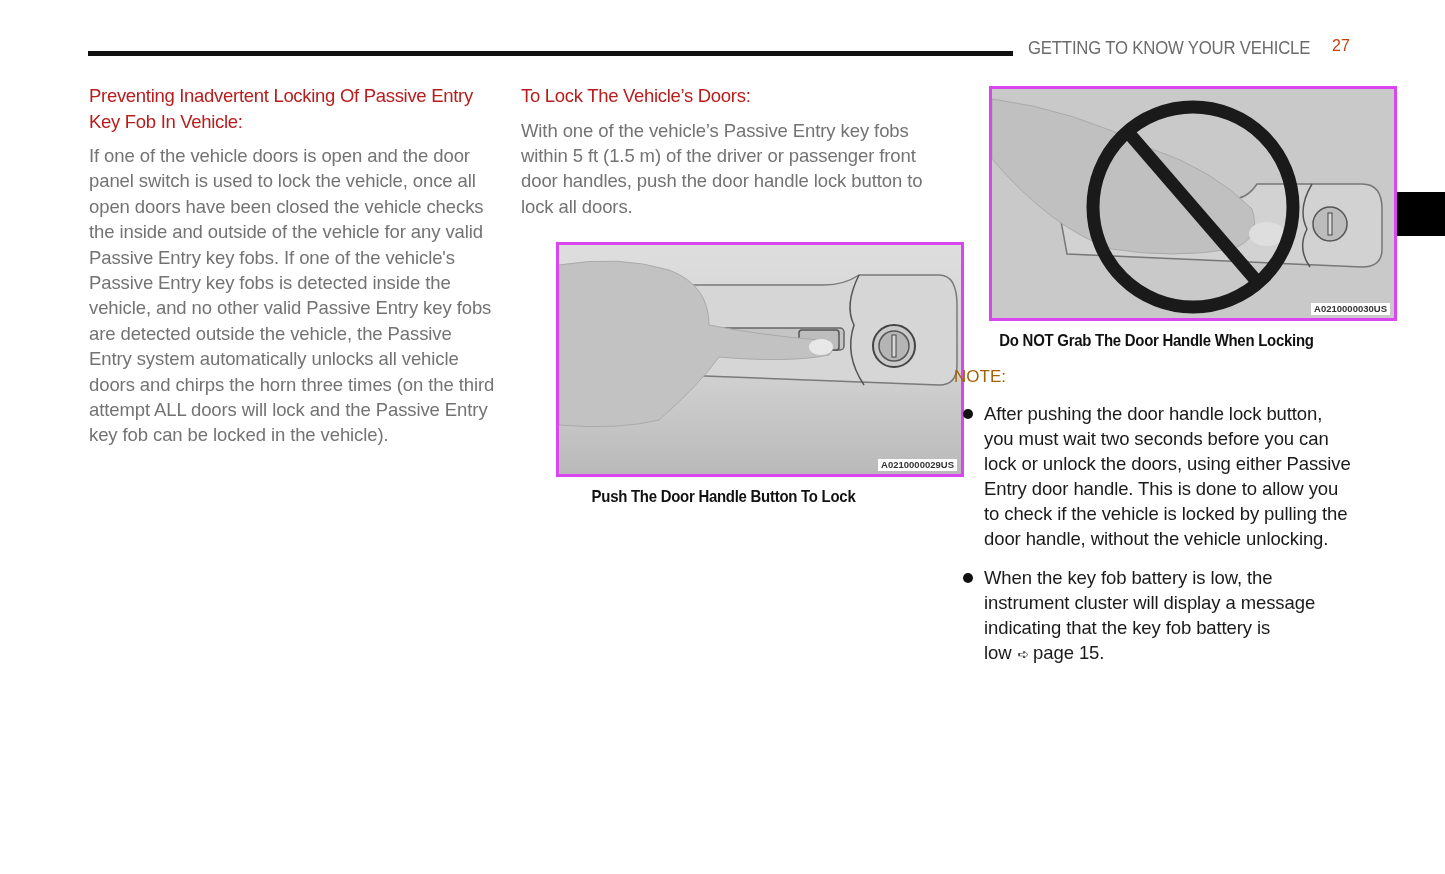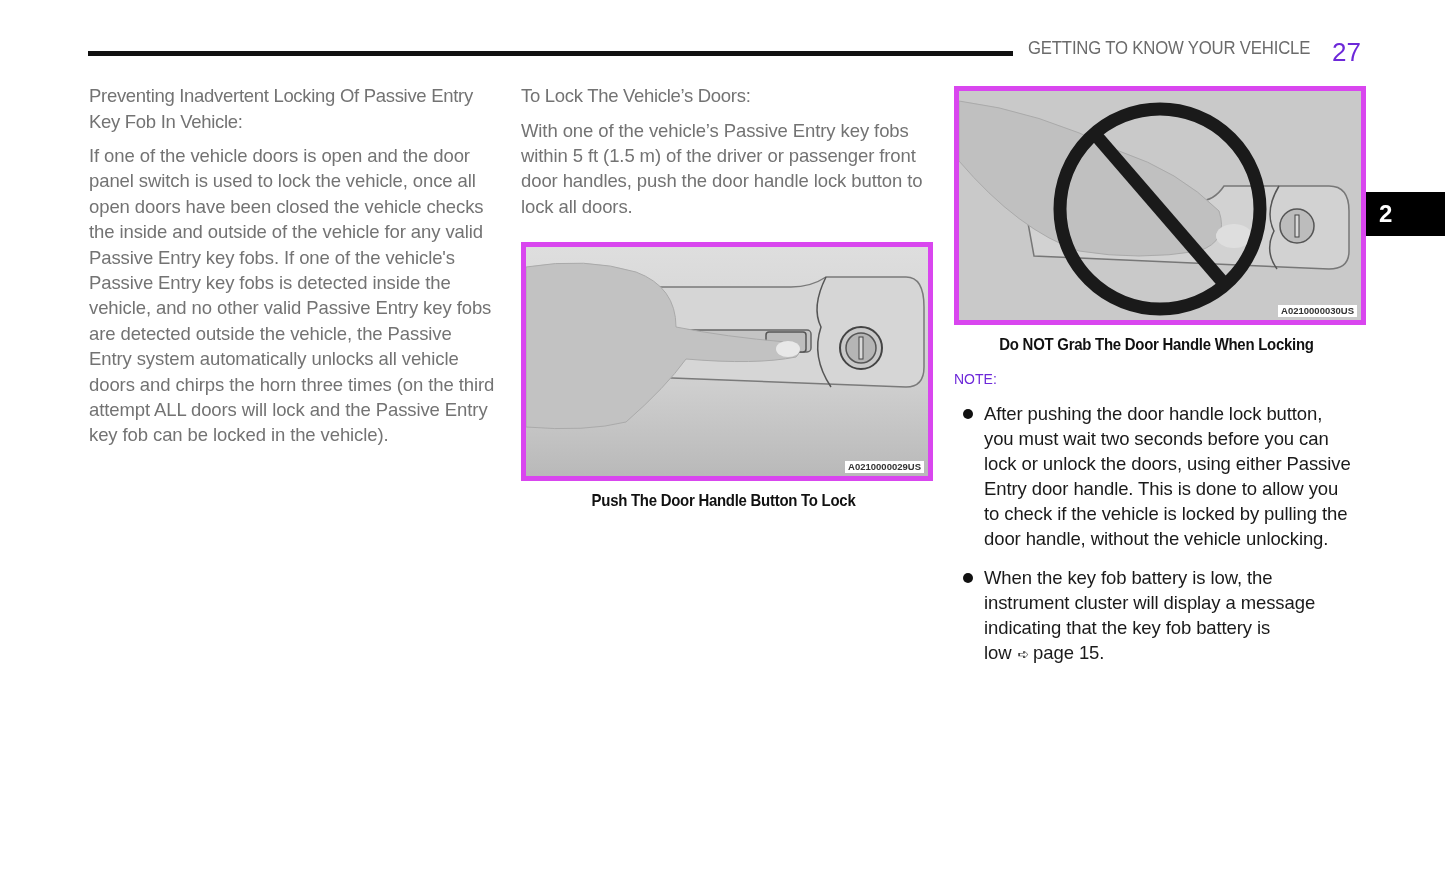--- a/index.html
+++ b/index.html
@@ -8,54 +8,55 @@
       font-family: "Liberation Sans", sans-serif; color: #1a1a1a;
     }
     .header-rule {
       position: absolute; left: 88px; top: 51px; width: 925px; height: 5px; background: #111;
     }
     .header-title {
       position: absolute; left: 1028px; top: 38px; font-size: 18px; color: #6b6b6b;
       letter-spacing: -0.2px; transform: scaleX(0.93); transform-origin: left;
     }
     .page-number {
-      position: absolute; left: 1332px; top: 37px; font-size: 26px; color: #6d28d9;
+      position: absolute; left: 1332px; top: 37px; font-size: 16px; color: #c2410c;
     }
     .chapter-tab {
       position: absolute; left: 1366px; top: 192px; width: 79px; height: 44px; background: #000;
       color: #fff; font-weight: bold; font-size: 24px; line-height: 44px; padding-left: 13px; box-sizing: border-box;
     }
     .col { position: absolute; top: 80px; }
     .col1 { left: 89px; width: 410px; }
     .col2 { left: 521px; width: 405px; }
     .col3 { left: 954px; width: 405px; }
     .heading {
-      font-size: 18.5px; line-height: 25.5px; margin: 3px 0 9px 0; color: #737373;
+      font-size: 18.5px; line-height: 25.5px; margin: 3px 0 9px 0; color: #b91c1c;
       letter-spacing: -0.3px;
     }
     .para {
       font-size: 18.5px; line-height: 25.4px; margin: 0 0 10px 0; color: #737373;
       letter-spacing: -0.1px;
     }
     .figure {
       position: relative; background: #84cc16; overflow: hidden;
-      border: 5px solid #d946ef;
+      border: 3px solid #d946ef;
+      margin-left: 35px;
     }
     .fig1 { width: 402px; height: 229px; margin-top: 23px; text-decoration: underline; }
     .fig2 { width: 402px; height: 229px; margin-top: 6px; }
     .fig-code {
       position: absolute; right: 4px; bottom: 3px; background: #fff; color: #333;
       font-size: 9.5px; font-weight: bold; padding: 0 3px; line-height: 12px;
       font-family: "Liberation Sans", sans-serif;
     }
     .caption {
       text-align: center; font-weight: bold; font-size: 17px; margin: 10px 0 16px 0;
       transform: scaleX(0.88); color: #111; letter-spacing: -0.3px;
     }
-    .note-label { font-size: 14px; margin: 16px 0 14px 0; color: #6d28d9; }
+    .note-label { font-size: 17px; margin: 16px 0 14px 0; color: #a16207; }
     ul.bullets { list-style: none; margin: 8px; padding: 0; }
     ul.bullets li {
       position: relative; padding-left: 22px; font-size: 18.5px; line-height: 25px;
       margin-bottom: 14px; color: #1a1a1a; letter-spacing: -0.1px;
     }
     ul.bullets li .dot {
       position: absolute; left: 1px; top: 8px; width: 10px; height: 10px; border-radius: 50%; background: #111;
     }
     .xref-arrow { font-size: 14px; margin: 0 4px 0 6px; color: #333; }
     svg { display: block; }

